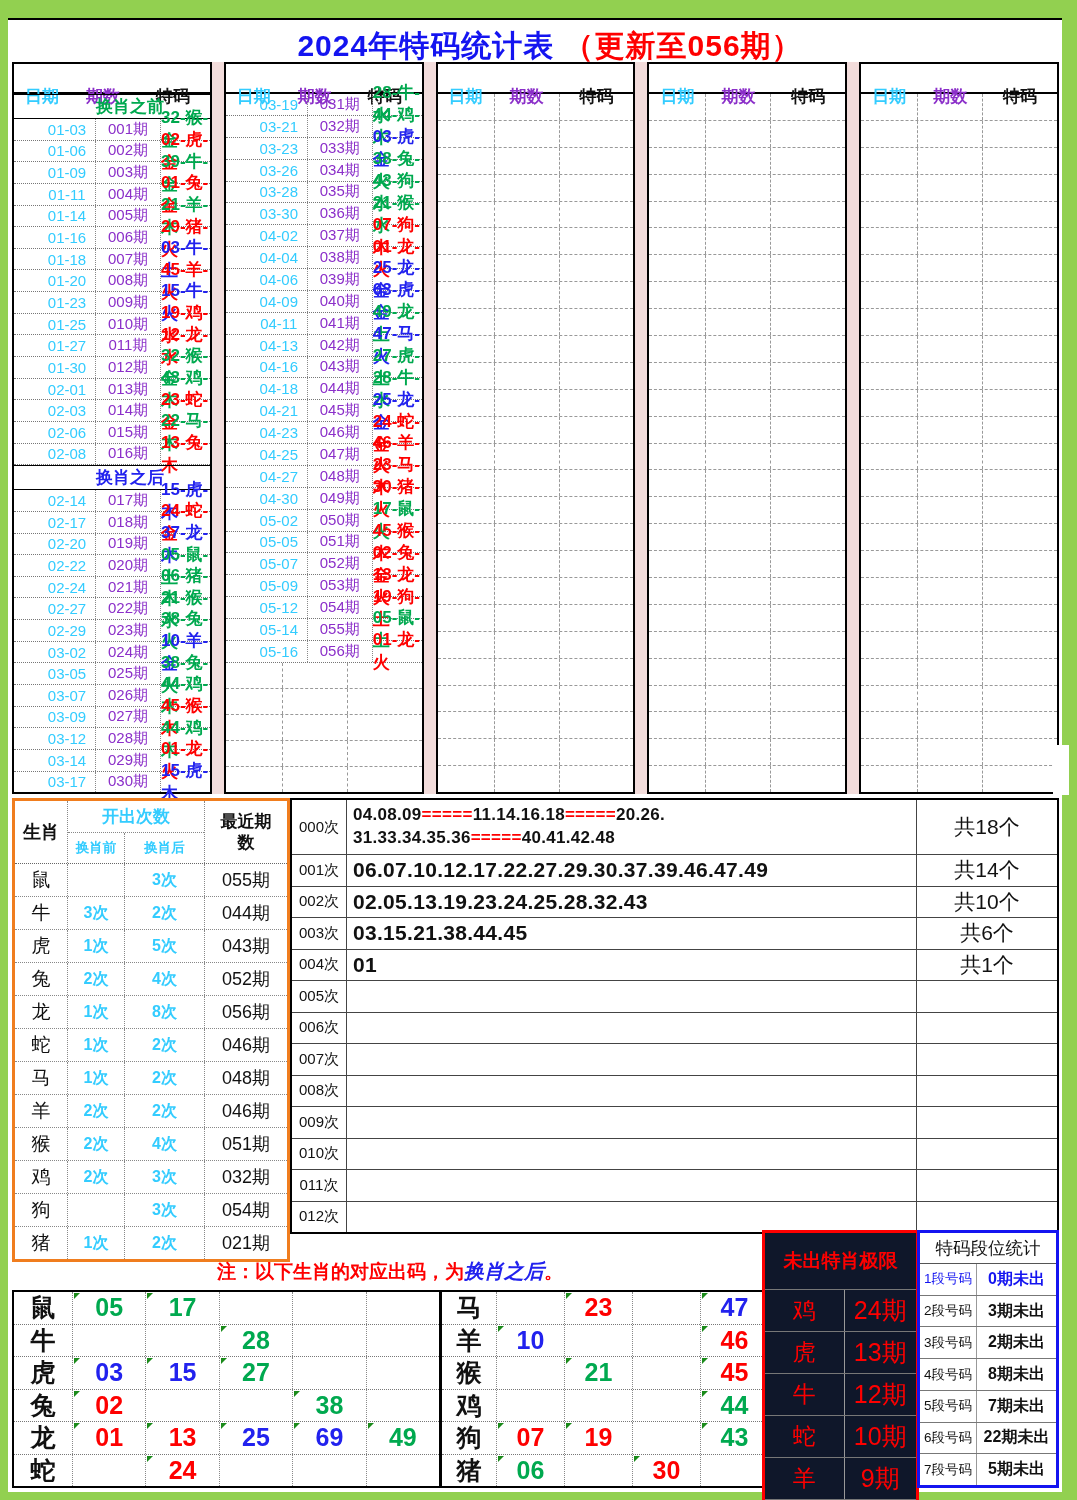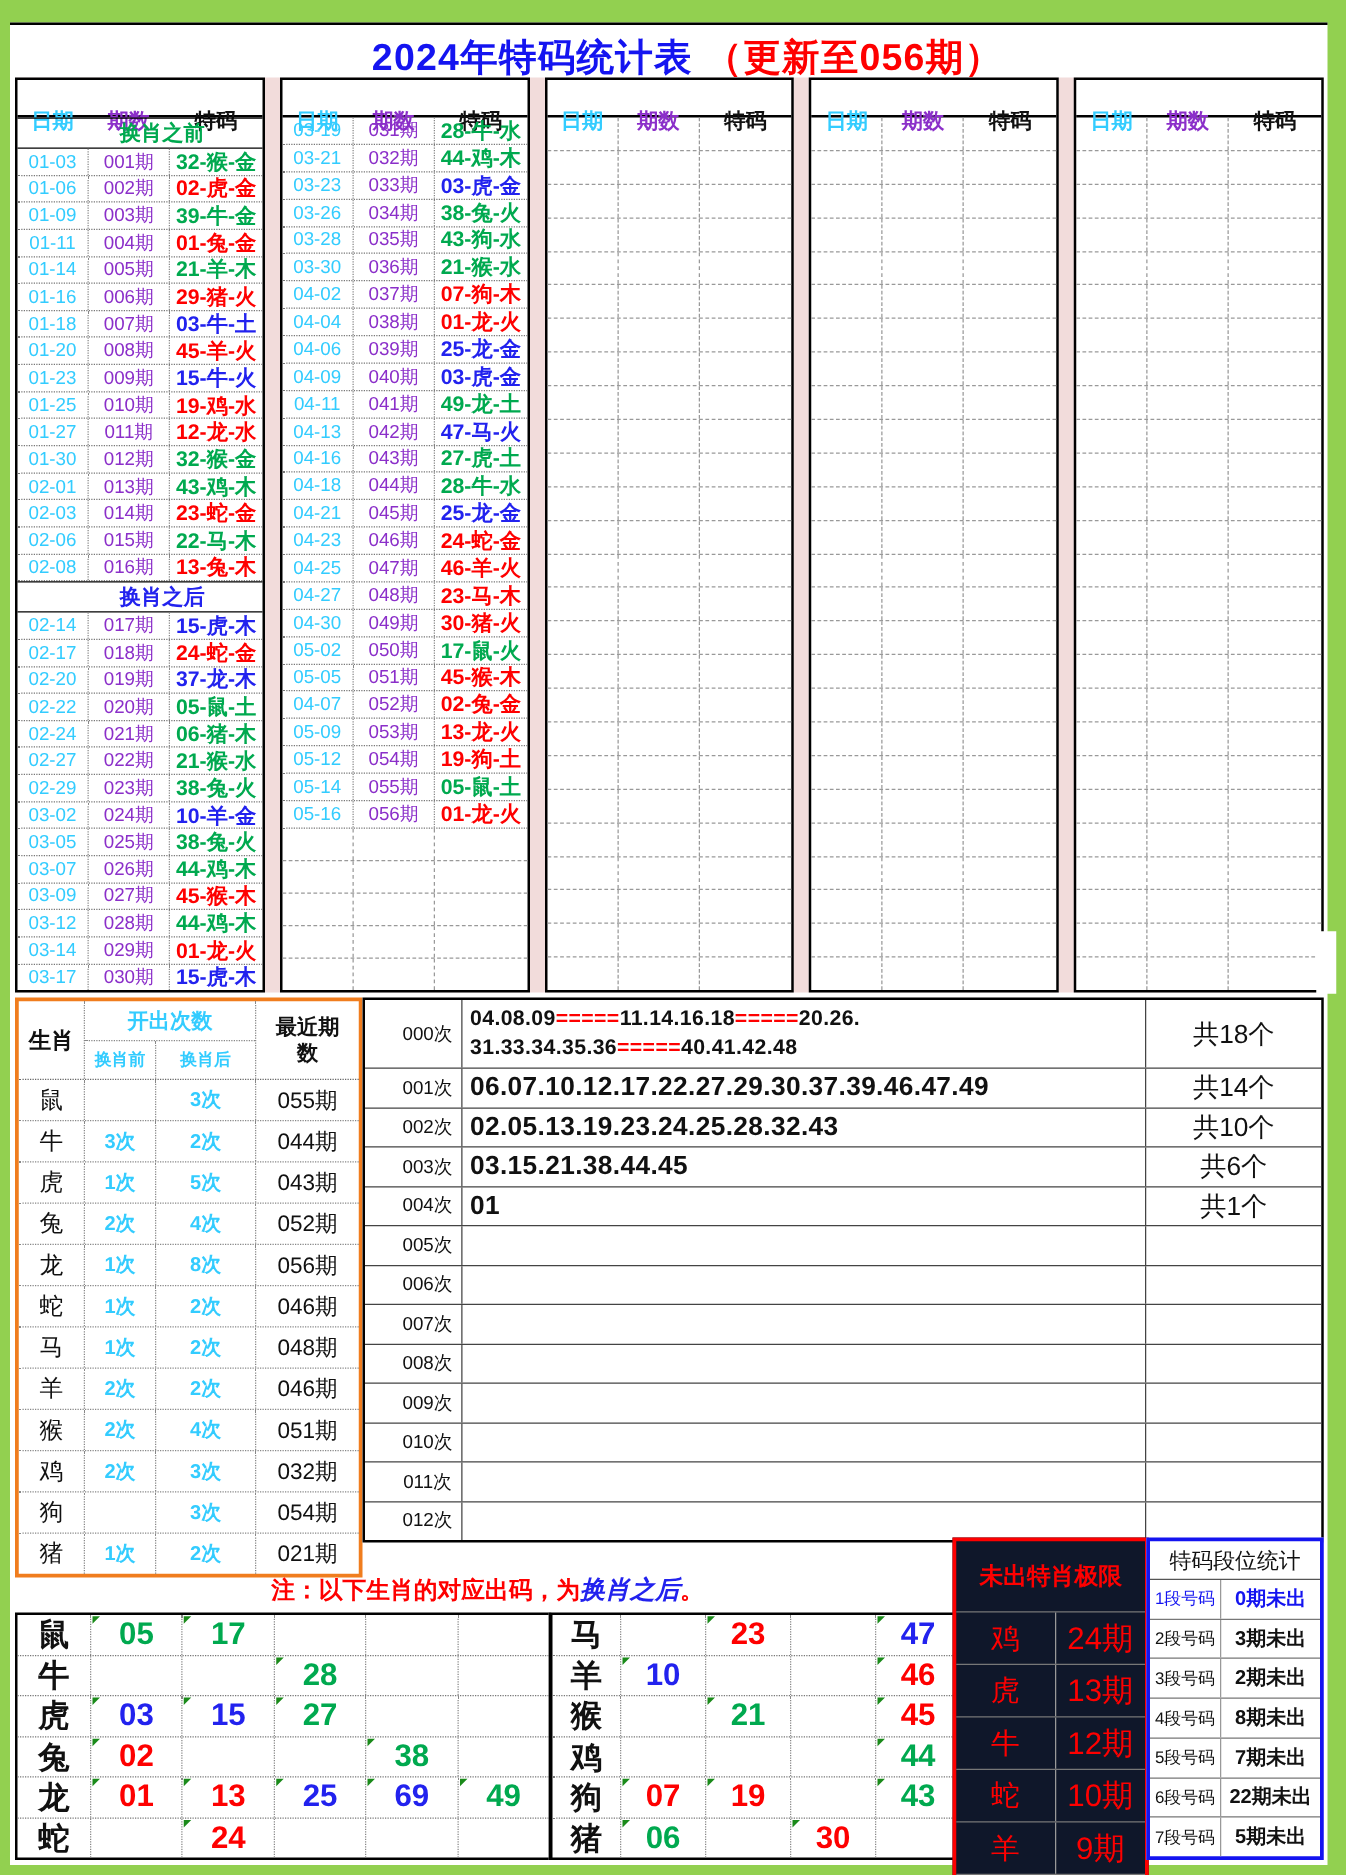--- a/index.html
+++ b/index.html
@@ -22,21 +22,21 @@
     display:flex;flex-direction:column;min-width:0;}
   .ghead{height:28px;display:flex;border-bottom:2px solid #000;flex:none;}
   .ghead>div{display:flex;align-items:center;justify-content:center;
     font-size:17px;font-weight:bold;margin-top:32px;}
   .hdate{width:56px;color:#33CCFF;border-right:1px solid #444;}
   .hperiod{width:64px;color:#8B2FC9;border-right:1px solid #444;}
   .hcode{flex:1;color:#111;}
   .gbody{flex:1;display:flex;flex-direction:column;min-height:0;}
   .sechead{flex:none;height:23px;display:flex;align-items:center;justify-content:center;
     font-size:17px;font-weight:bold;border-bottom:1px solid #000;border-top:1px solid #000;padding-left:36px;}
-  .drow{flex:22;display:flex;min-height:0;border-bottom:1px dotted #777;}
+  .drow{flex:22;display:flex;min-height:0;border-bottom:1px dotted #777;padding-left:25px;}
   .drow:last-child{border-bottom:none;}
   .drow .cell{display:flex;align-items:center;justify-content:center;min-height:0;}
   .cell.date{width:56px;font-size:15px;color:#33CCFF;}
   .cell.period{width:64px;font-size:15px;color:#8B2FC9;border-left:1px dotted #888;}
   .cell.code{flex:1;font-size:17px;font-weight:bold;border-left:1px dotted #888;}
   .tail{flex:136;display:flex;flex-direction:column;min-height:0;}
   .tail.full{flex:1;}
   .erow{flex:1;display:flex;min-height:0;border-bottom:1px dashed #999;}
   .erow:last-child{border-bottom:none;}
   .erow .ecell{min-height:0;}
@@ -71,21 +71,21 @@
   .s-p{width:82px;font-size:18px;color:#111;border-left:1px dotted #888;}
 
   
   .freq{position:absolute;left:282px;top:778px;width:769px;height:436px;
     background:#fff;border:2px solid #000;box-sizing:border-box;
     display:flex;flex-direction:column;}
   .frow{flex:1;display:flex;min-height:0;border-bottom:1px solid #444;}
   .frow:last-child{border-bottom:none;gap:32px;}
   .frow0{flex:none;height:54px;}
   .flabel{width:54px;flex:none;display:flex;align-items:center;justify-content:center;
-    font-size:15px;color:#111;border-right:1px solid #444;margin-left:23px;}
+    font-size:15px;color:#111;border-right:1px solid #444;}
   .fnums{flex:1;display:flex;align-items:center;padding-left:6px;
     font-size:21px;font-weight:600;color:#111;letter-spacing:0.3px;min-width:0;}
   .fnums0{flex-direction:column;align-items:flex-start;justify-content:center;
     font-size:17px;line-height:1.35;}
   .fline{white-space:nowrap;}
   .fcount{width:140px;flex:none;display:flex;align-items:center;justify-content:center;
     font-size:21px;color:#111;border-left:1px solid #444;}
 
   
   .note{position:absolute;left:4px;top:1238px;width:756px;text-align:center;
@@ -472,21 +472,21 @@
               <div class="cell code c-g">17-鼠-火</div>
             </div>
 
             <div class="drow">
               <div class="cell date">05-05</div>
               <div class="cell period">051期</div>
               <div class="cell code c-r">45-猴-木</div>
             </div>
 
             <div class="drow">
-              <div class="cell date">04-07</div>
+              <div class="cell date">05-07</div>
               <div class="cell period">052期</div>
               <div class="cell code c-r">02-兔-金</div>
             </div>
 
             <div class="drow">
               <div class="cell date">05-09</div>
               <div class="cell period">053期</div>
               <div class="cell code c-r">13-龙-火</div>
             </div>
 

